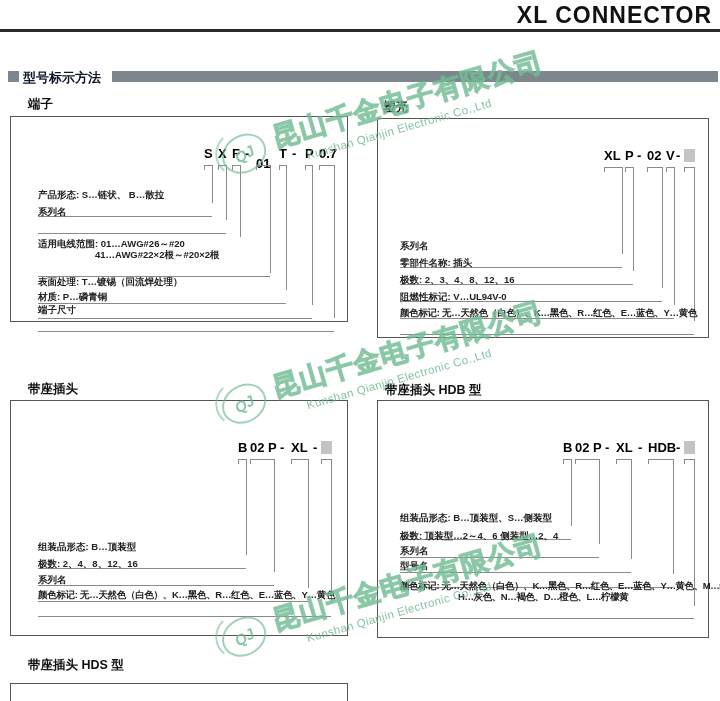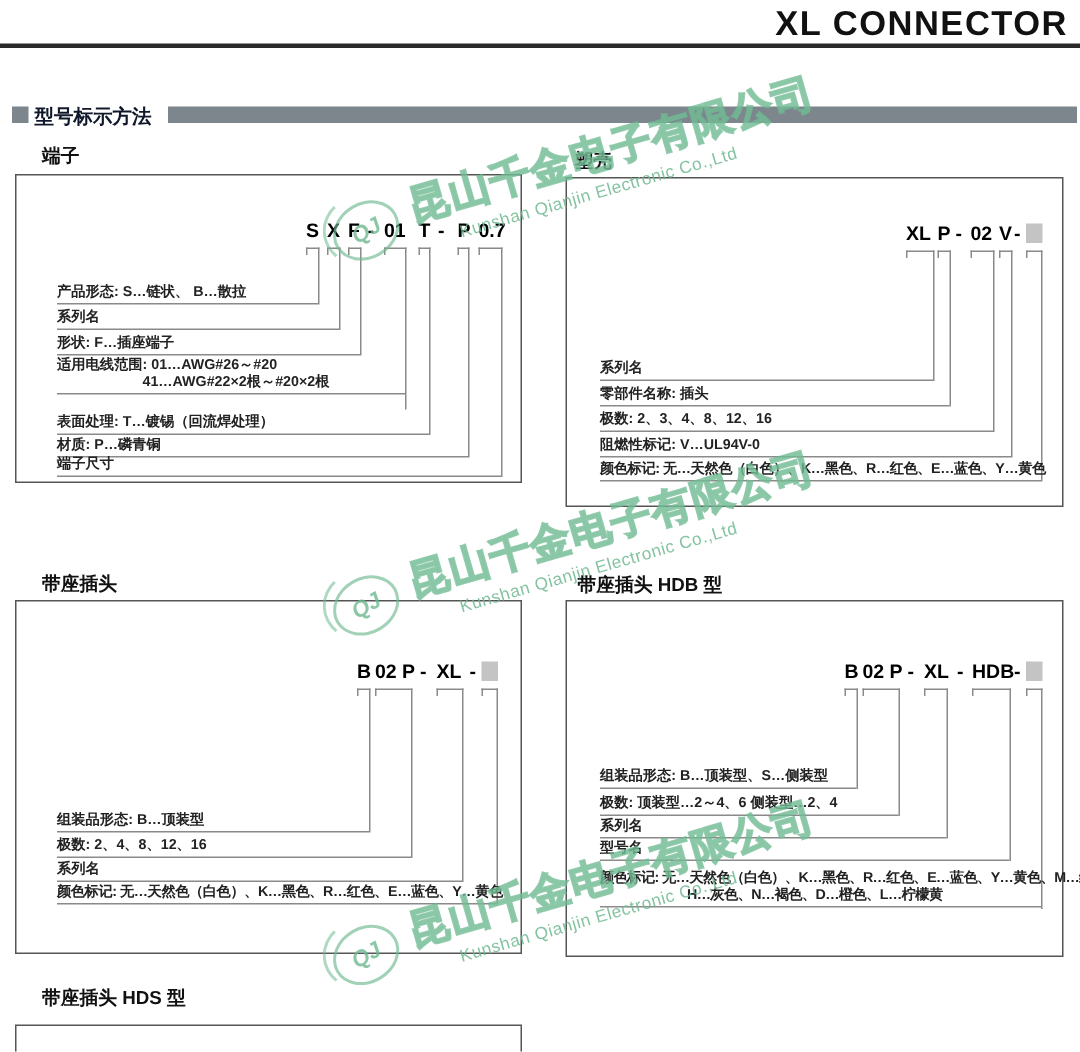--- a/index.html
+++ b/index.html
@@ -20,21 +20,21 @@
 
   
   .dia-title { position:absolute; font-size:12.5px; font-weight:bold; color:#111; white-space:nowrap; }
   .dia-box   { position:absolute; border:1px solid #555; background:transparent; }
   .pn-seg    { position:absolute; font-size:13px; font-weight:bold; color:#000; white-space:nowrap; }
   .pn-square { position:absolute; width:11px; height:13px; background:#c4c4c4; }
   .co-v   { position:absolute; width:1px; background:#8a8a8a; }
   .co-cap { position:absolute; height:1px; background:#8a8a8a; }
   .co-leg { position:absolute; width:1px; height:5px; background:#8a8a8a; }
   .co-label { position:absolute; font-size:9.5px; font-weight:bold; color:#222;
-              white-space:nowrap; line-height:10px; padding-bottom:2px;
+              white-space:nowrap; line-height:10px; padding-bottom:16px;
               border-bottom:1px solid #8a8a8a; }
   .co-label.multi { line-height:10.5px; }
   .indent1 { padding-left:57px; }
   .indent2 { padding-left:58px; }
 
   
   .wm { position:absolute; display:flex; align-items:center; gap:9px;
         transform:rotate(-16deg); transform-origin:left center; pointer-events:none; z-index:6; }
   .wm-logo { position:relative; width:46px; height:38px; border:2px solid rgba(110,185,145,0.65);
              border-radius:50%; transform:rotate(-14deg); display:flex; align-items:center;
@@ -60,21 +60,21 @@
   <div class="sec-title">型号标示方法</div>
   <div class="sec-bar"></div>
 
   <div class="dia-title" style="left:28px; top:96px;">端子</div>
   <div class="dia-box" style="left:10px; top:116px; width:338px; height:206px;"></div>
 
   <span class="pn-seg" style="left:204px; top:146px;">S</span>
   <span class="pn-seg" style="left:218px; top:146px;">X</span>
   <span class="pn-seg" style="left:232px; top:146px;">F</span>
   <span class="pn-seg" style="left:245px; top:146px;">-</span>
-  <span class="pn-seg" style="left:256px; top:146px;">01</span>
+  <span class="pn-seg" style="left:256px; top:156px;">01</span>
   <span class="pn-seg" style="left:279px; top:146px;">T</span>
   <span class="pn-seg" style="left:292px; top:146px;">-</span>
   <span class="pn-seg" style="left:305px; top:146px;">P</span>
   <span class="pn-seg" style="left:319px; top:146px;">0.7</span>
 
   <div class="co-cap" style="left:204px; top:165px; width:9px;"></div>
   <div class="co-leg" style="left:204px; top:165px;"></div>
   <div class="co-v" style="left:212px; top:165px; height:38px;"></div>
   <div class="co-cap" style="left:218px; top:165px; width:9px;"></div>
   <div class="co-leg" style="left:218px; top:165px;"></div>
@@ -90,21 +90,20 @@
   <div class="co-v" style="left:286px; top:165px; height:125px;"></div>
   <div class="co-cap" style="left:305px; top:165px; width:8px;"></div>
   <div class="co-leg" style="left:305px; top:165px;"></div>
   <div class="co-v" style="left:312px; top:165px; height:140px;"></div>
   <div class="co-cap" style="left:319px; top:165px; width:16px;"></div>
   <div class="co-leg" style="left:319px; top:165px;"></div>
   <div class="co-v" style="left:334px; top:165px; height:153px;"></div>
 
   <div class="co-label" style="left:38px; top:190px; width:174px;">产品形态: S…链状、 B…散拉</div>
   <div class="co-label" style="left:38px; top:207px; width:188px;">系列名</div>
-  <div class="co-label" style="left:38px; top:224px; width:202px;">形状: F…插座端子</div>
   <div class="co-label multi" style="left:38px; top:239px; width:232px;">
     <div>适用电线范围: 01…AWG#26～#20</div>
     <div class="indent1">41…AWG#22×2根～#20×2根</div>
   </div>
   <div class="co-label" style="left:38px; top:292px; width:274px;">材质: P…磷青铜</div>
   <div class="co-label" style="left:38px; top:277px; width:248px;">表面处理: T…镀锡（回流焊处理）</div>
   <div class="co-label" style="left:38px; top:305px; width:296px;">端子尺寸</div>
 
   <div class="dia-title" style="left:383px; top:99px;">塑壳</div>
   <div class="dia-box" style="left:377px; top:118px; width:332px; height:220px;"></div>

